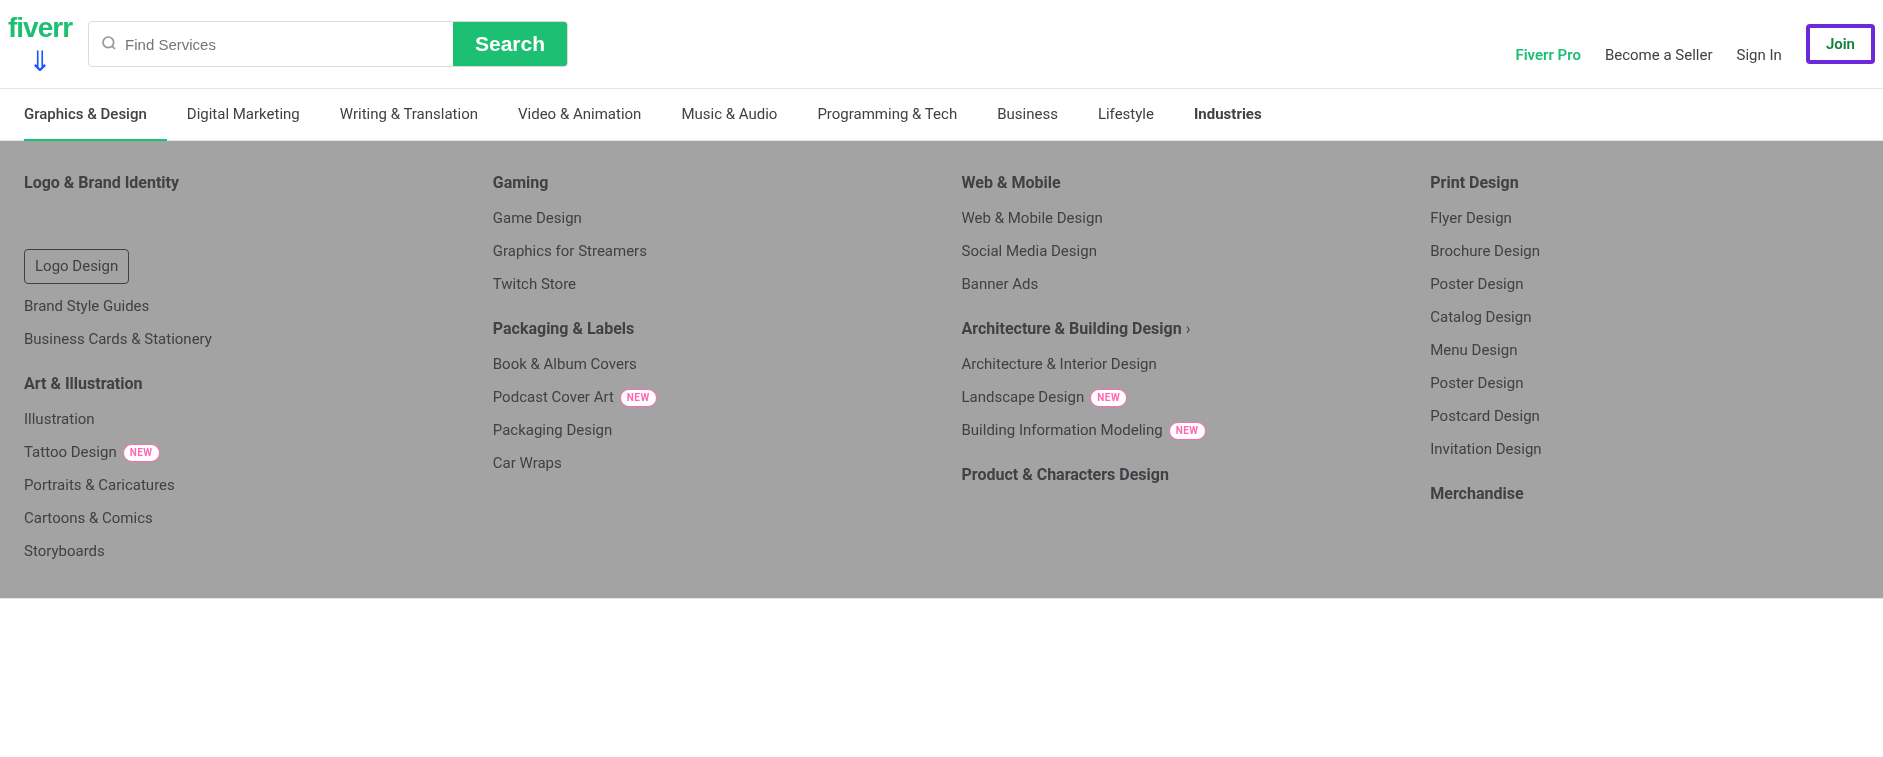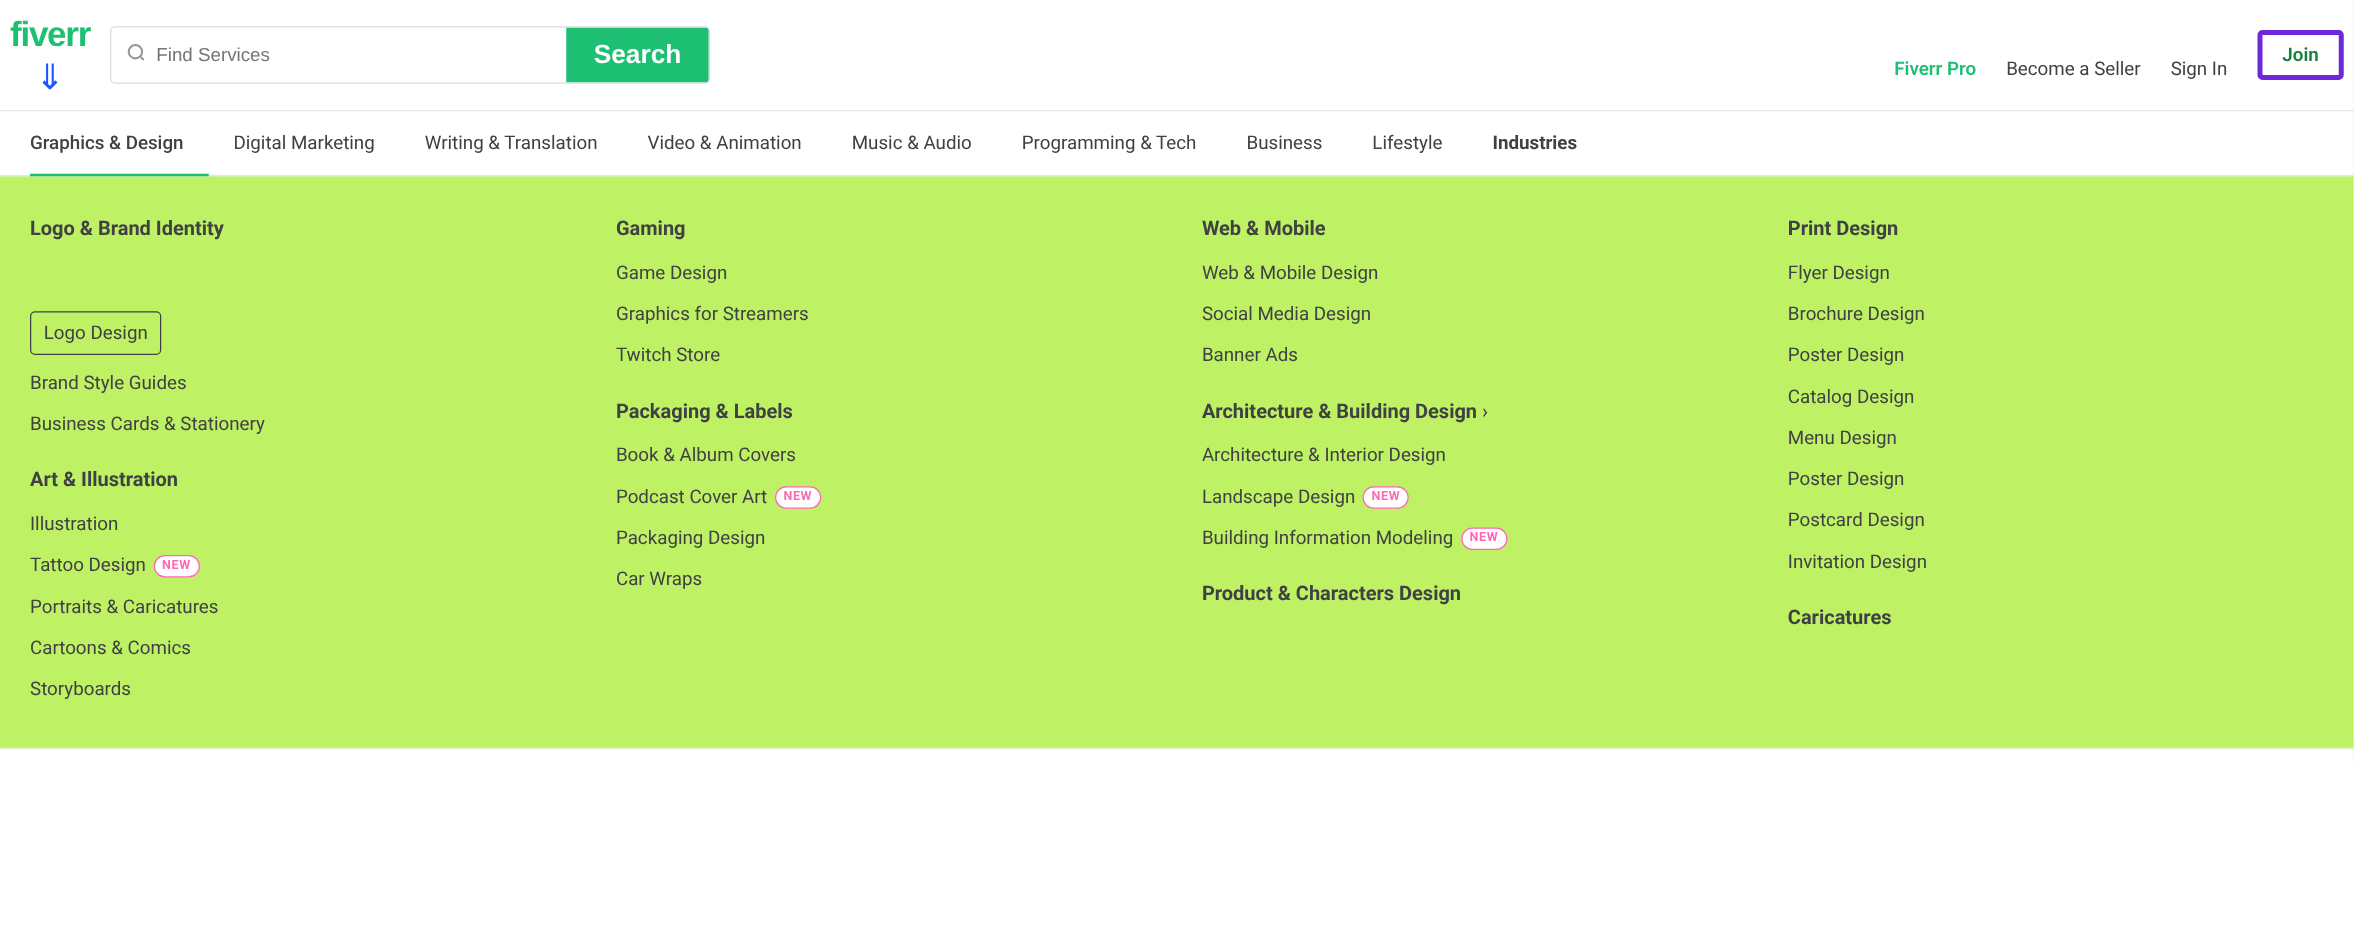--- a/index.html
+++ b/index.html
@@ -113,21 +113,21 @@
     }
     .nav-tab:first-child {
       padding-left: 0;
     }
 
     
     .dropdown-panel {
       display: flex;
       padding: 32px 24px 24px 24px;
       gap: 40px;
-      background: #bef264;
+      background: #a3a3a3;
       border-bottom: 1px solid #e4e5e7;
       box-shadow: 0 4px 8px rgba(0,0,0,0.08);
     }
     .dropdown-column {
       flex: 1;
       min-width: 200px;
     }
     .section-title {
       font-size: 16px;
       font-weight: 700;
@@ -316,15 +316,15 @@
       </div>
       <div class="menu-item">
         <span>Poster Design</span>
       </div>
       <div class="menu-item">
         <span>Postcard Design</span>
       </div>
       <div class="menu-item">
         <span>Invitation Design</span>
       </div>
-      <div class="section-title section-gap">Caricatures</div>
+      <div class="section-title section-gap">Merchandise</div>
     </div>
   </div>
 
 </body></html>

